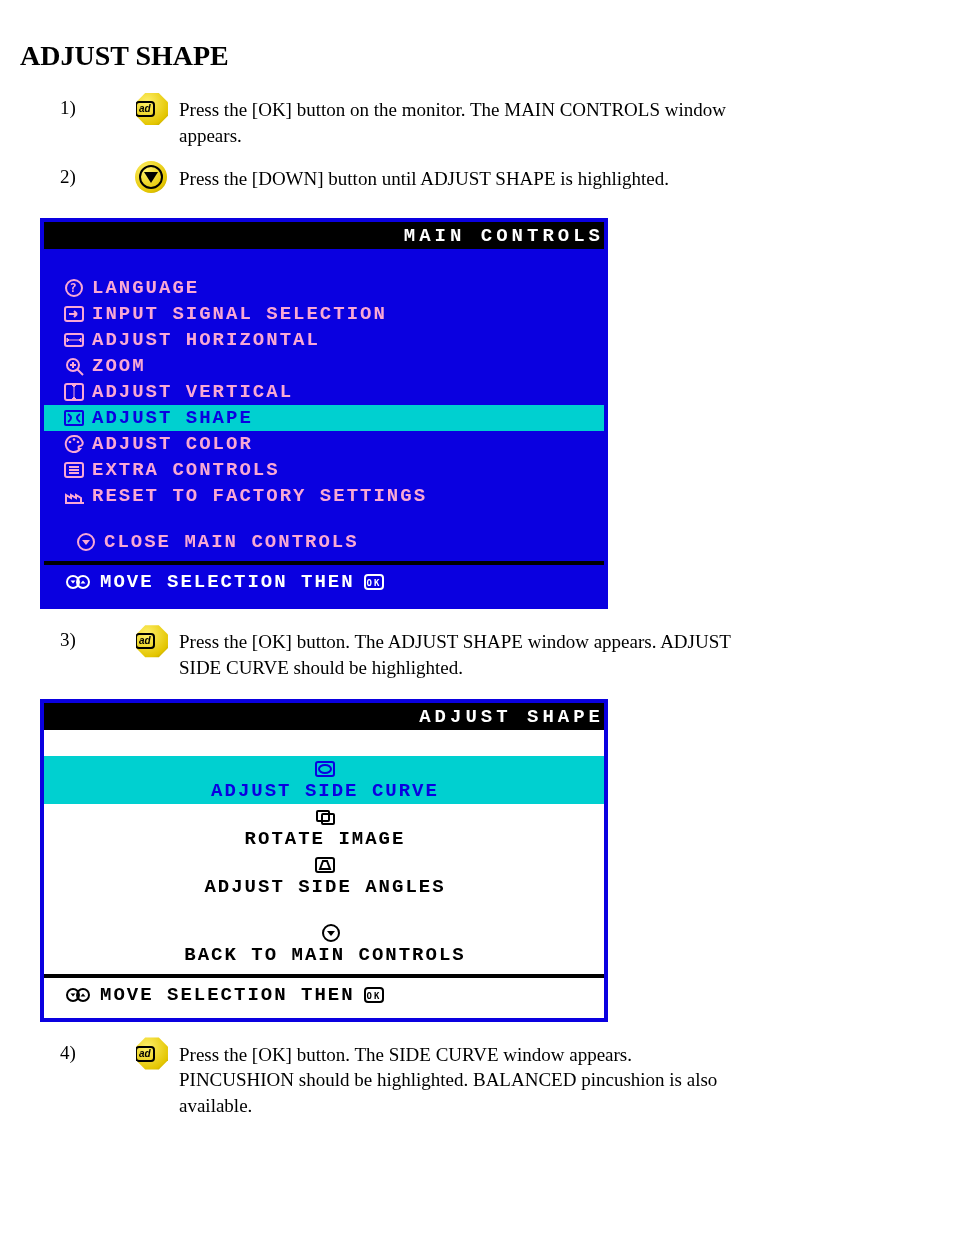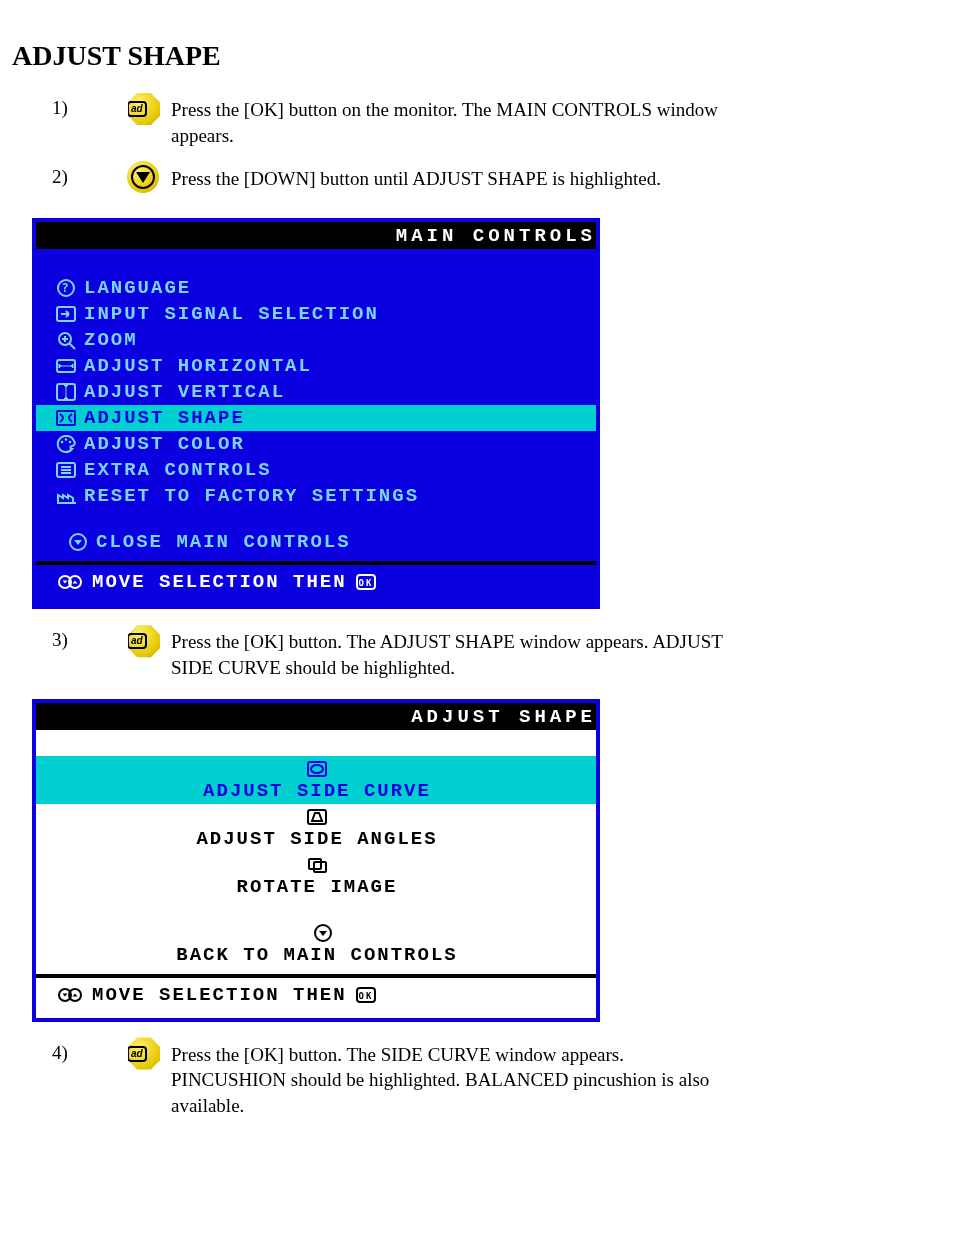--- a/index.html
+++ b/index.html
@@ -5,21 +5,21 @@
   html, body {
     margin: 0;
     padding: 0;
     background: #ffffff;
     width: 954px;
     font-family: "Courier New", monospace;
   }
   .page {
     width: 754px;
     position: relative;
-    padding: 40px 20px 60px 12px;
+    padding: 40px 20px 60px 20px;
     box-sizing: border-box;
   }
   .heading {
     font-family: "Times New Roman", serif;
     font-size: 28px;
     font-weight: bold;
     margin: 0 0 25px 0;
   }
   .instr-row {
     display: flex;
@@ -109,21 +109,21 @@
     padding: 3px 0 2px 0;
     letter-spacing: 4px;
   }
   .panel .body { padding: 6px 0 0 0; }
   .panel .spacer { height: 20px; }
   .panel .row {
     display: flex;
     align-items: center;
     padding: 2px 10px 2px 12px;
   }
-  .panel.blue .row { color: #7dd3fc; }
+  .panel.blue .row { color: #f9a8d4; }
   .panel.white .row { color: #000000; flex-direction: column; }
   .panel .row.highlight { background: #00d0d0; color: #0a00e0; }
   .panel.blue .row.highlight { color: #0a00e0; }
   .panel .row .ico {
     width: 36px;
     flex-shrink: 0;
     display: flex;
     justify-content: center;
   }
   .panel .row .ico svg { display:block; }
@@ -264,32 +264,32 @@
         <span class="ico">
             <svg width="26" height="22" viewBox="0 0 22 22">
               <use href="#i-input-arrow"></use>
             </svg>
           </span>
         <span class="label">INPUT SIGNAL SELECTION</span>
       </div>
       <div class="row">
         <span class="ico">
             <svg width="26" height="22" viewBox="0 0 22 22">
+              <use href="#i-horiz"></use>
+            </svg>
+          </span>
+        <span class="label">ADJUST HORIZONTAL</span>
+      </div>
+      <div class="row">
+        <span class="ico">
+            <svg width="26" height="22" viewBox="0 0 22 22">
               <use href="#i-magnify-plus"></use>
             </svg>
           </span>
         <span class="label">ZOOM</span>
-      </div>
-      <div class="row">
-        <span class="ico">
-            <svg width="26" height="22" viewBox="0 0 22 22">
-              <use href="#i-horiz"></use>
-            </svg>
-          </span>
-        <span class="label">ADJUST HORIZONTAL</span>
       </div>
       <div class="row">
         <span class="ico">
             <svg width="26" height="22" viewBox="0 0 22 22">
               <use href="#i-vert"></use>
             </svg>
           </span>
         <span class="label">ADJUST VERTICAL</span>
       </div>
       <div class="row highlight">
@@ -366,32 +366,32 @@
         <span class="ico">
             <svg width="26" height="22" viewBox="0 0 22 22" style="color:#0a00e0">
               <use href="#i-pincushion"></use>
             </svg>
           </span>
         <span class="label">ADJUST SIDE CURVE</span>
       </div>
       <div class="row">
         <span class="ico">
             <svg width="26" height="22" viewBox="0 0 22 22">
+              <use href="#i-rotate"></use>
+            </svg>
+          </span>
+        <span class="label">ROTATE IMAGE</span>
+      </div>
+      <div class="row">
+        <span class="ico">
+            <svg width="26" height="22" viewBox="0 0 22 22">
               <use href="#i-trapezoid"></use>
             </svg>
           </span>
         <span class="label">ADJUST SIDE ANGLES</span>
-      </div>
-      <div class="row">
-        <span class="ico">
-            <svg width="26" height="22" viewBox="0 0 22 22">
-              <use href="#i-rotate"></use>
-            </svg>
-          </span>
-        <span class="label">ROTATE IMAGE</span>
       </div>
       <div class="spacer"></div>
       <div class="row close">
         <span class="ico">
             <svg width="26" height="22" viewBox="0 0 22 22">
               <use href="#i-circle-down"></use>
             </svg>
           </span>
         <span class="label">BACK TO MAIN CONTROLS</span>
       </div>

